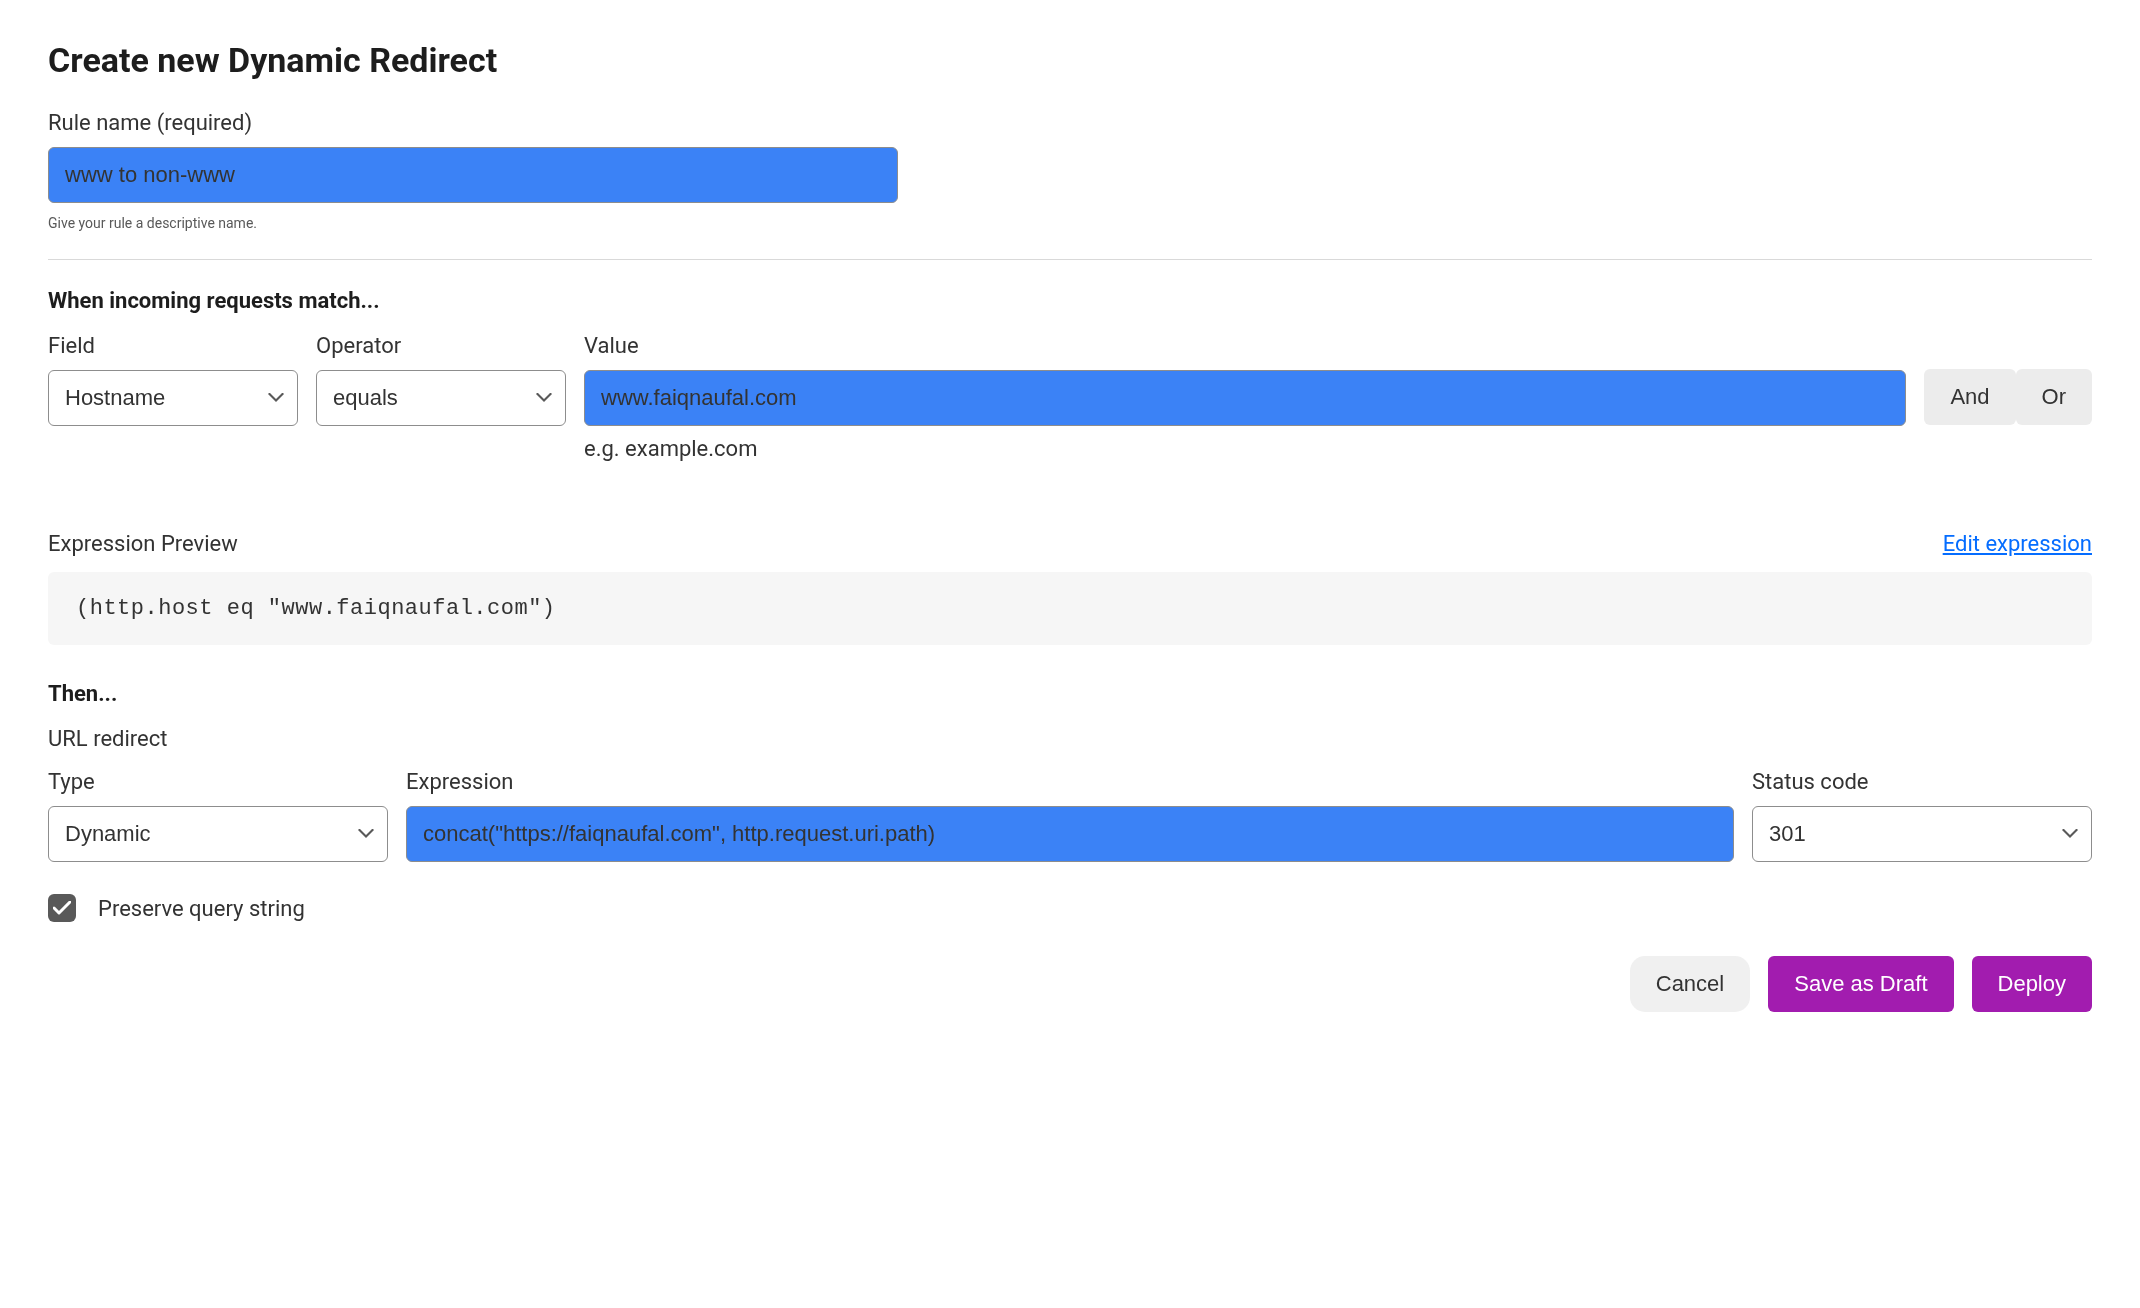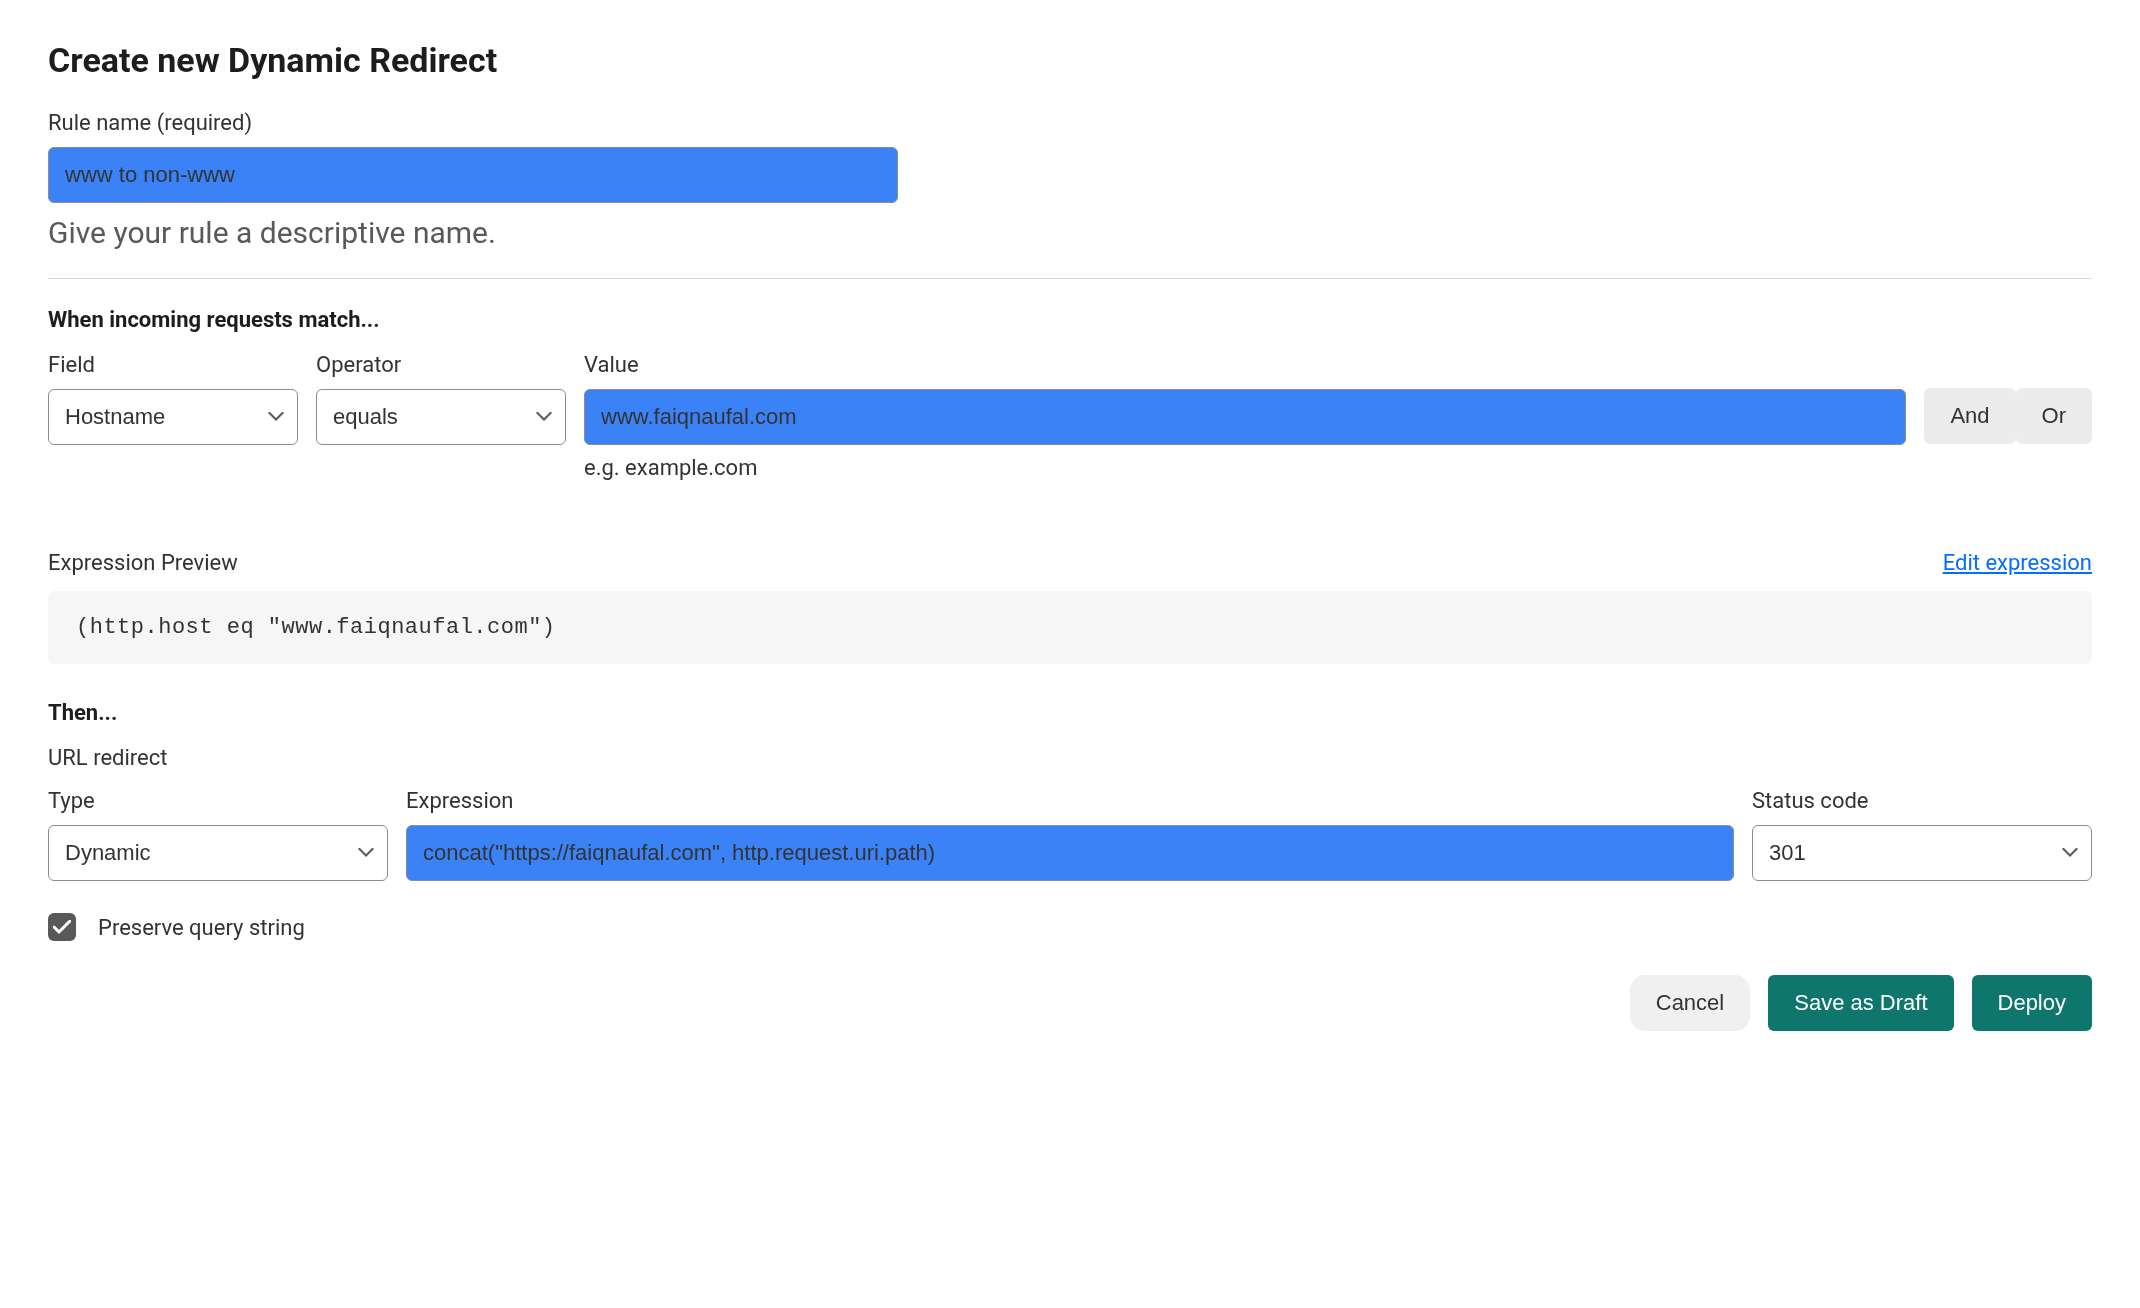--- a/index.html
+++ b/index.html
@@ -26,21 +26,21 @@
     margin-bottom: 20px;
     color: #1d1d1d;
   }
   .label {
     font-size: 22px;
     color: #333;
     margin-bottom: 12px;
     display: block;
   }
   .helper {
-    font-size: 30px;
+    font-size: 14px;
     color: #595959;
     margin-top: 12px;
   }
   .text-input {
     border: 1px solid #8d8d8d;
     border-radius: 6px;
     padding: 12px 16px;
     font-size: 22px;
     color: #333;
     background: #3b82f6;
@@ -115,21 +115,21 @@
     background: #f0f0f0;
     border: none;
     border-radius: 15px;
     padding: 14px 26px;
     font-size: 22px;
     color: #333;
     height: 56px;
     cursor: pointer;
   }
   .btn-blue {
-    background: #0f766e;
+    background: #a21caf;
     border: none;
     border-radius: 6px;
     padding: 14px 26px;
     font-size: 22px;
     color: #fff;
     height: 56px;
     cursor: pointer;
   }
   .preview-header {
     display: flex;

